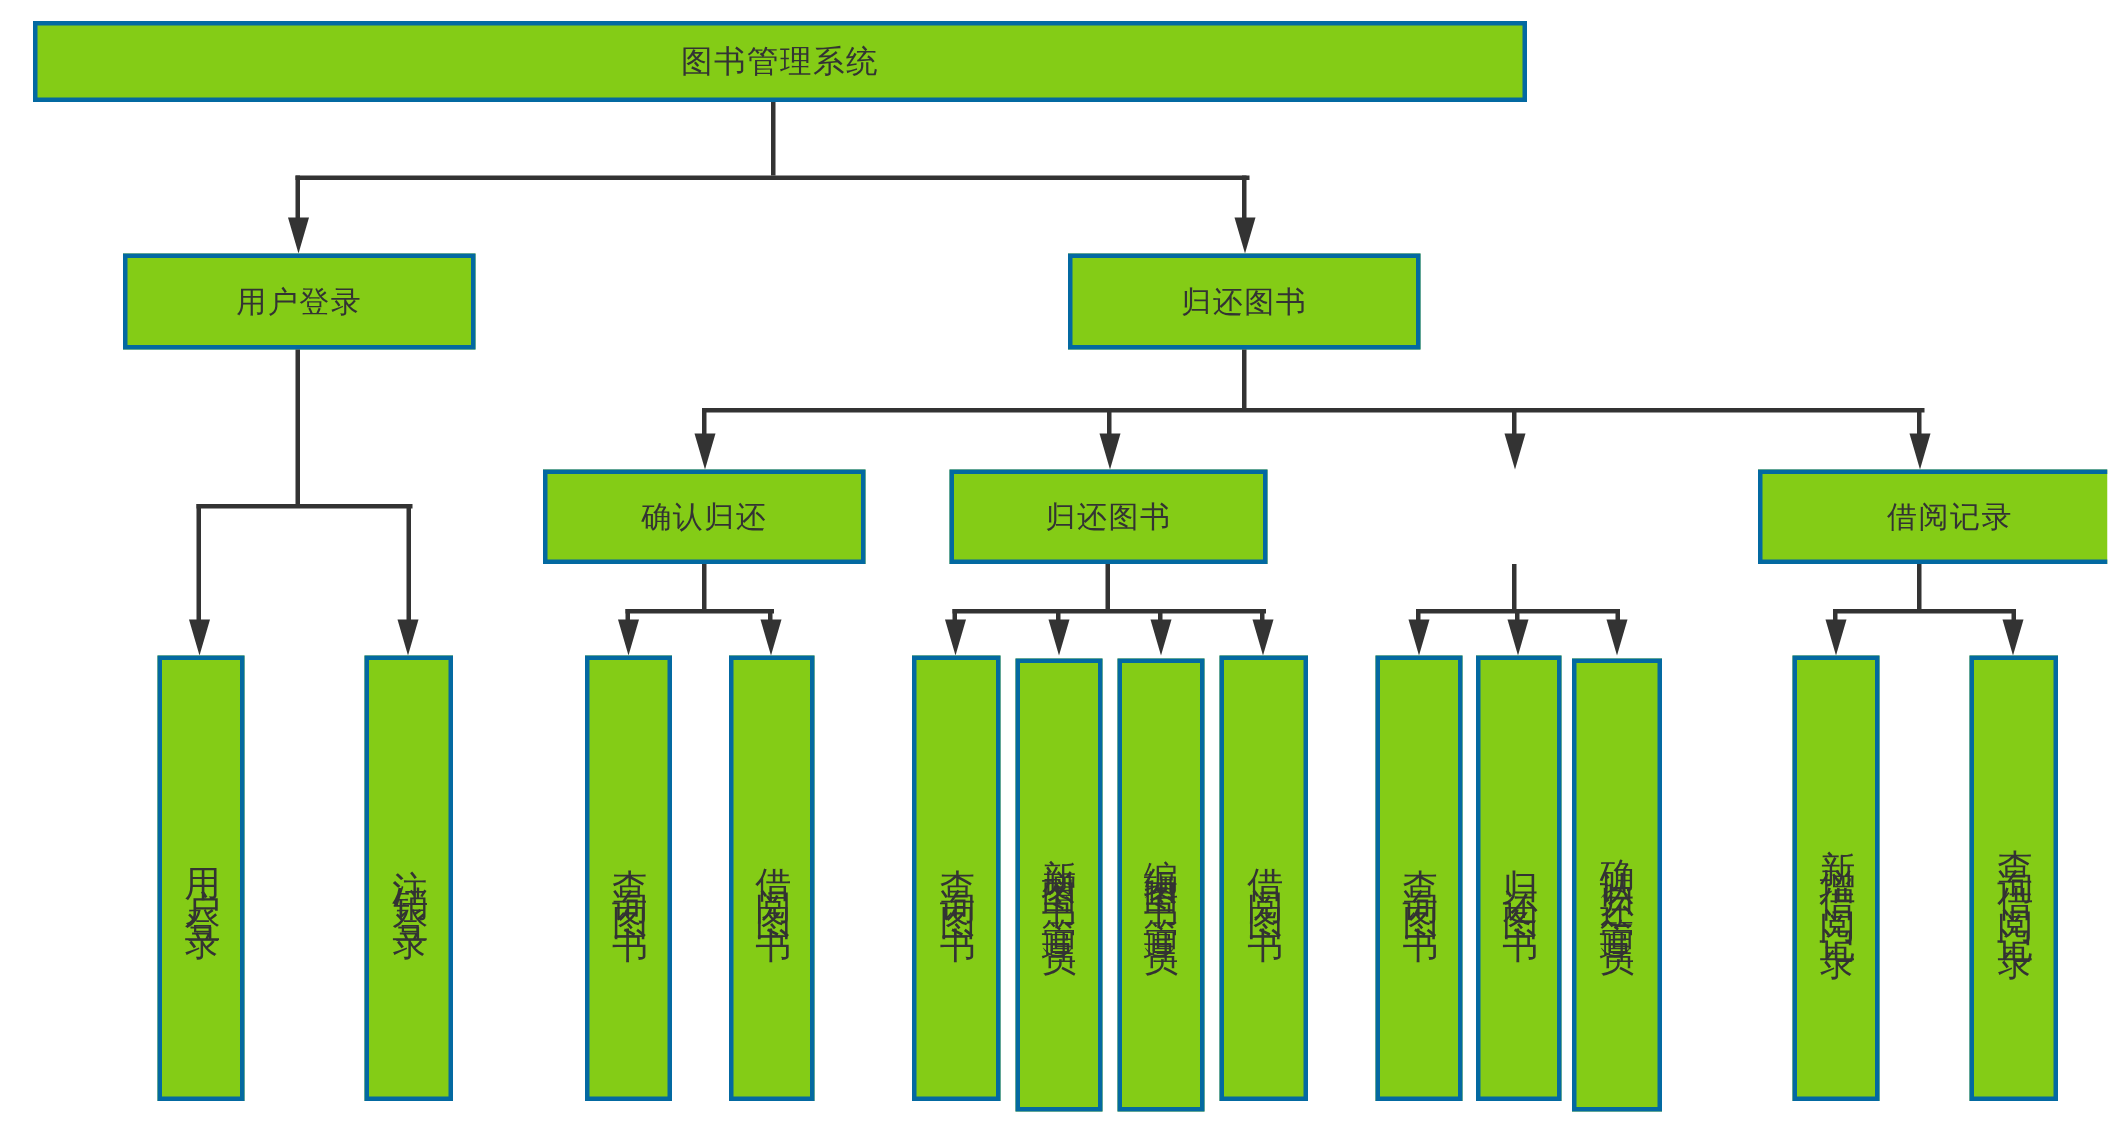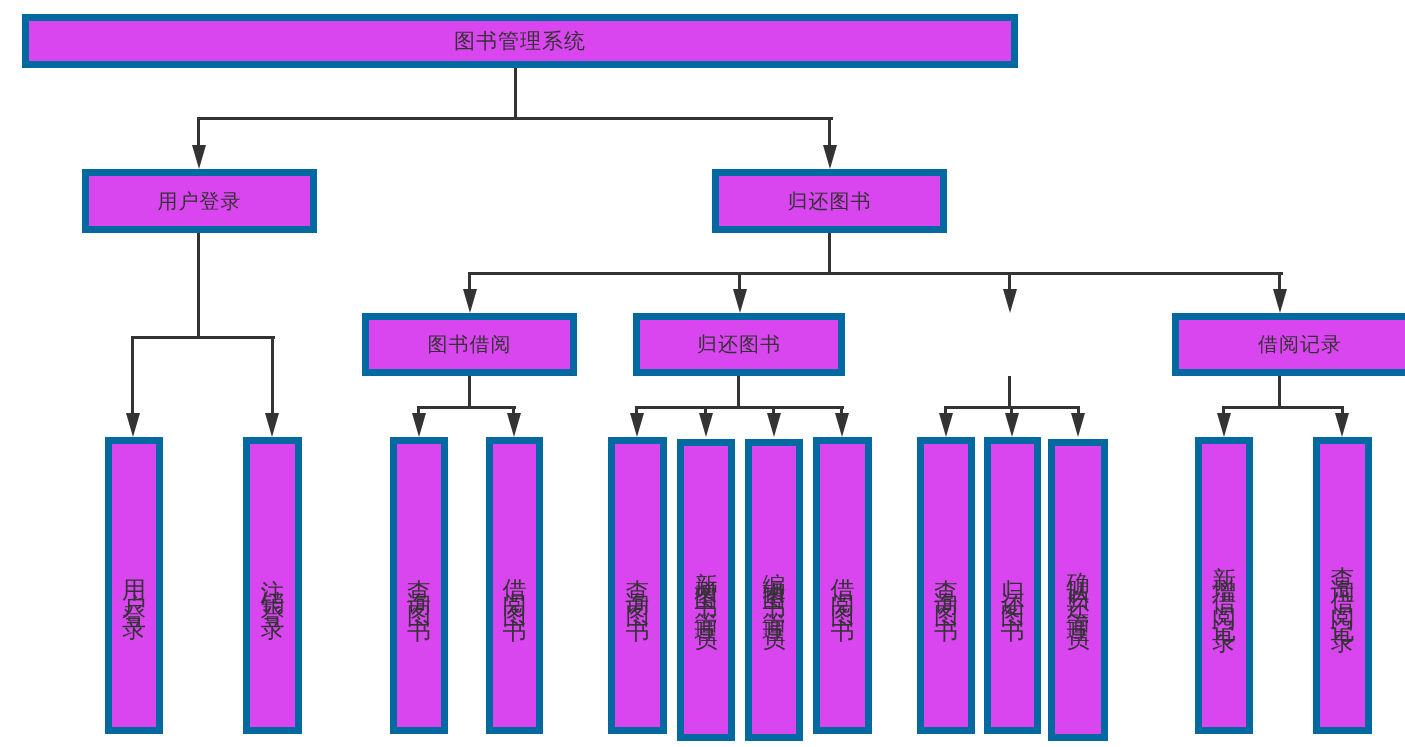--- a/index.html
+++ b/index.html
@@ -2,21 +2,21 @@
 <html><head>
 <meta charset="utf-8">
 <style>
   html,body{margin:0;padding:0;background:#ffffff;}
   .canvas{
     position:relative;width:1405px;height:747px;background:#ffffff;
     font-family:"Liberation Sans","DejaVu Sans",sans-serif;color:#333;
     overflow:hidden;
   }
   .box{
-    position:absolute;background:#d946ef;border:7px solid #0369a1;box-sizing:border-box;
+    position:absolute;background:#84cc16;border:3px solid #0369a1;box-sizing:border-box;
     display:flex;align-items:center;justify-content:center;
     font-size:20px;color:#333;letter-spacing:1px;
   }
   .root{left:22px;top:14px;width:996px;height:54px;font-size:21px;}
   .lvl2a{left:82px;top:169px;width:235px;height:64px;}
   .lvl2b{left:712px;top:169px;width:235px;height:64px;}
   .grp1{left:362px;top:313px;width:215px;height:63px;}
   .grp2{left:633px;top:313px;width:212px;height:63px;}
   .grp3{left:902px;top:313px;width:215px;height:63px;}
   .grp4{left:1172px;top:313px;width:256px;height:63px;}
@@ -69,21 +69,21 @@
   <div class="hl" style="left:468px;top:272px;width:815px"></div>
   <div class="vl" style="left:468px;top:272px;height:20px"></div>
   <div class="arrow" style="left:463px;top:289px"></div>
   <div class="vl" style="left:738px;top:272px;height:20px"></div>
   <div class="arrow" style="left:733px;top:289px"></div>
   <div class="vl" style="left:1008px;top:272px;height:20px"></div>
   <div class="arrow" style="left:1003px;top:289px"></div>
   <div class="vl" style="left:1278px;top:272px;height:20px"></div>
   <div class="arrow" style="left:1273px;top:289px"></div>
 
-  <div class="box grp1">图书借阅</div>
+  <div class="box grp1">确认归还</div>
   <div class="box grp2">归还图书</div>
   <div class="box grp4">借阅记录</div>
 
   <div class="vl" style="left:468px;top:376px;height:32px"></div>
   <div class="hl" style="left:417px;top:406px;width:99px"></div>
   <div class="vl" style="left:417px;top:406px;height:12px"></div>
   <div class="arrow" style="left:412px;top:413px"></div>
   <div class="vl" style="left:512px;top:406px;height:12px"></div>
   <div class="arrow" style="left:507px;top:413px"></div>
 

